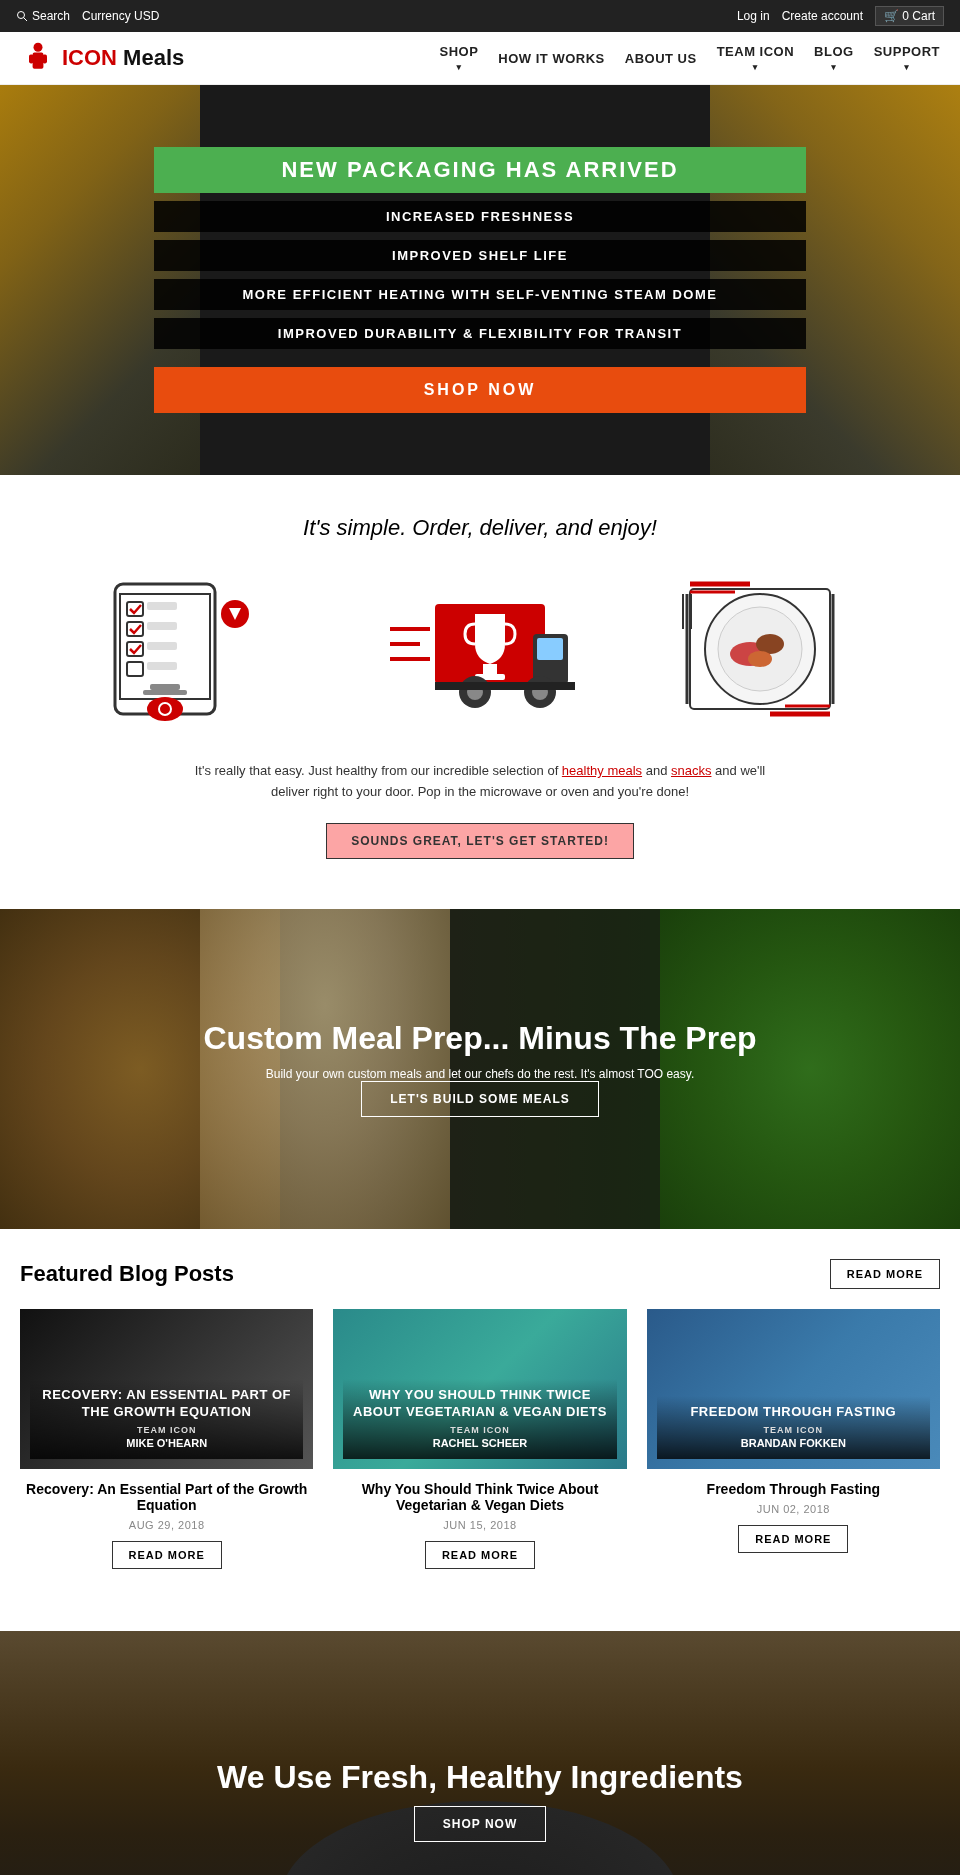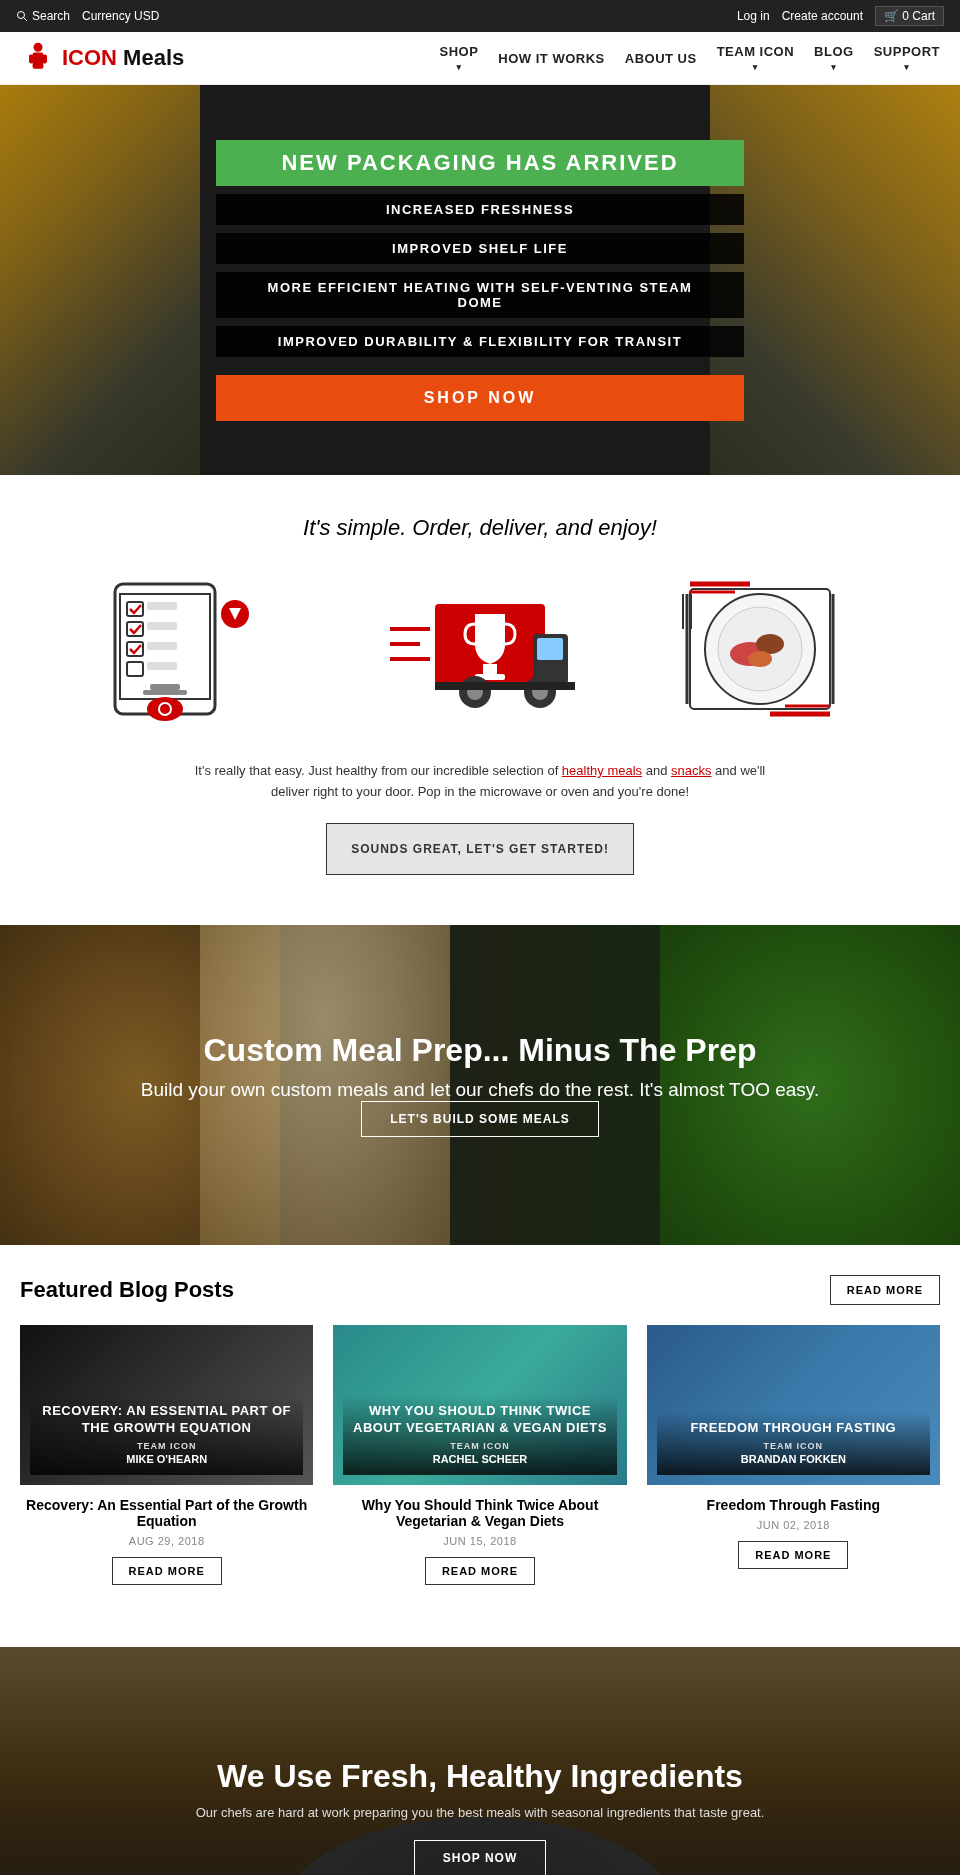--- a/index.html
+++ b/index.html
@@ -91,21 +91,21 @@
       display: flex;
     }
     .hero-content {
       position: relative;
       z-index: 10;
       text-align: center;
       display: flex;
       flex-direction: column;
       align-items: center;
       gap: 8px;
-      width: 528px;
+      width: 652px;
     }
     .hero-title-box {
       background: #4caf50;
       color: #fff;
       font-size: 22px;
       font-weight: bold;
       letter-spacing: 2px;
       padding: 10px 60px;
       width: 100%;
       text-align: center;
@@ -169,26 +169,26 @@
       font-size: 13px;
       color: #333;
       line-height: 1.6;
       max-width: 600px;
       margin: 0 auto 20px;
       text-align: center;
     }
     .how-text a { color: #cc0000; }
     .get-started-btn {
       border: 1px solid #333;
-      background: #e5e5e5;
+      background: #fca5a5;
       color: #333;
       font-size: 12px;
       font-weight: bold;
       letter-spacing: 1px;
-      padding: 18px 24px;
+      padding: 10px 24px;
       cursor: pointer;
       margin-bottom: 30px;
     }
 
     
     .custom-meal-banner {
       width: 100%;
       height: 320px;
       background: linear-gradient(to right, #5a4020 0%, #3a3a2a 40%, #2a4a20 80%, #3a5a20 100%);
       display: flex;
@@ -210,21 +210,21 @@
       z-index: 2;
     }
     .custom-meal-banner h2 {
       color: #fff;
       font-size: 32px;
       font-weight: bold;
       margin-bottom: 10px;
     }
     .custom-meal-banner p {
       color: #fff;
-      font-size: 19px;
+      font-size: 12px;
     }
     .build-btn {
       border: 1px solid #fff;
       background: transparent;
       color: #fff;
       font-size: 12px;
       font-weight: bold;
       letter-spacing: 1px;
       padding: 10px 28px;
       cursor: pointer;
@@ -653,16 +653,15 @@
 <section class="fresh-banner">
 
   <div style="position:absolute;top:0;left:0;right:0;bottom:0;background:linear-gradient(to bottom,#5a4a30 0%,#4a3a20 20%,#3a2a10 40%,#2a2010 60%,#1a1a1a 100%);opacity:1;"></div>
 
   <div style="position:absolute;bottom:0;left:0;right:0;height:220px;overflow:hidden;">
     <div style="position:absolute;bottom:-30px;left:50%;transform:translateX(-50%);width:400px;height:200px;background:radial-gradient(ellipse at 50% 80%,#1a1a1a 0%,#2a2a2a 100%);border-radius:50%;"></div>
 
   </div>
   <div class="fresh-content">
     <h2>We Use Fresh, Healthy Ingredients</h2>
-    <p>Our chefs are hard at work preparing you the best meals with seasonal ingredients that taste great.</p>
     <button class="fresh-shop-btn">SHOP NOW</button>
   </div>
 </section>
 
 </body></html>

